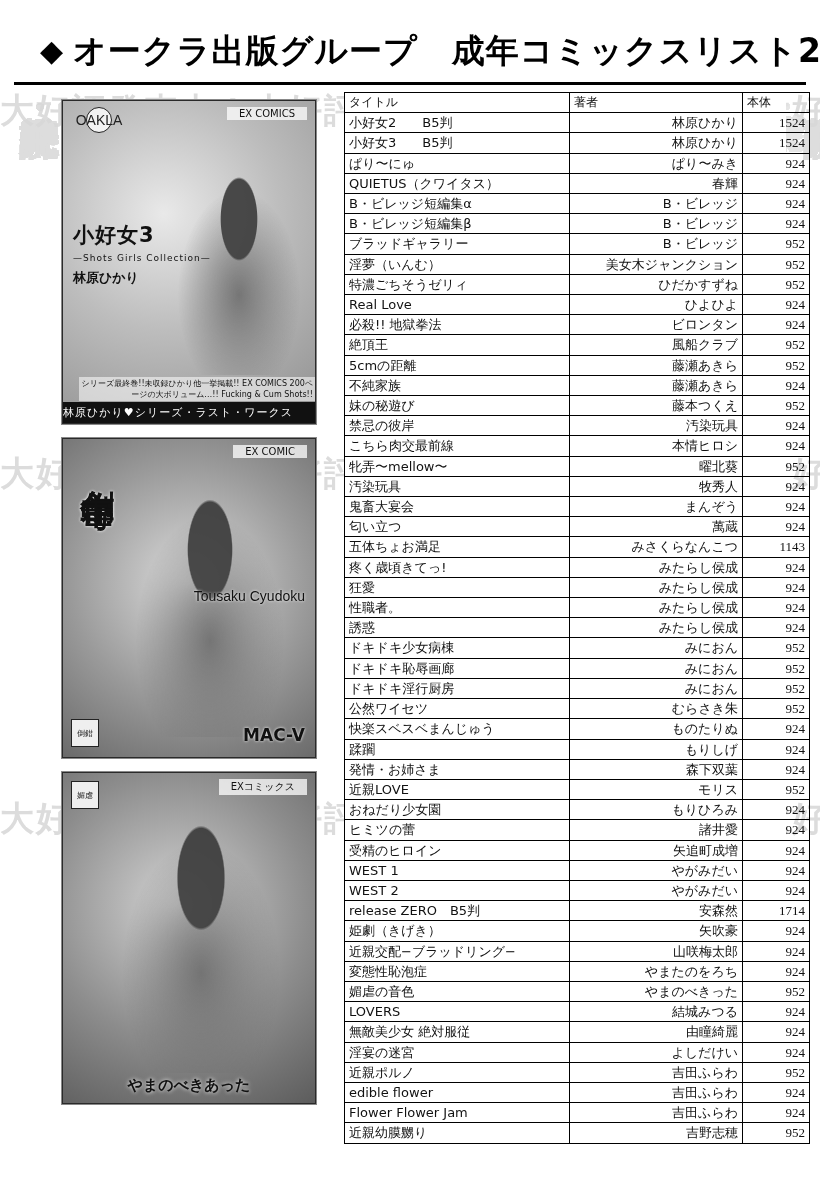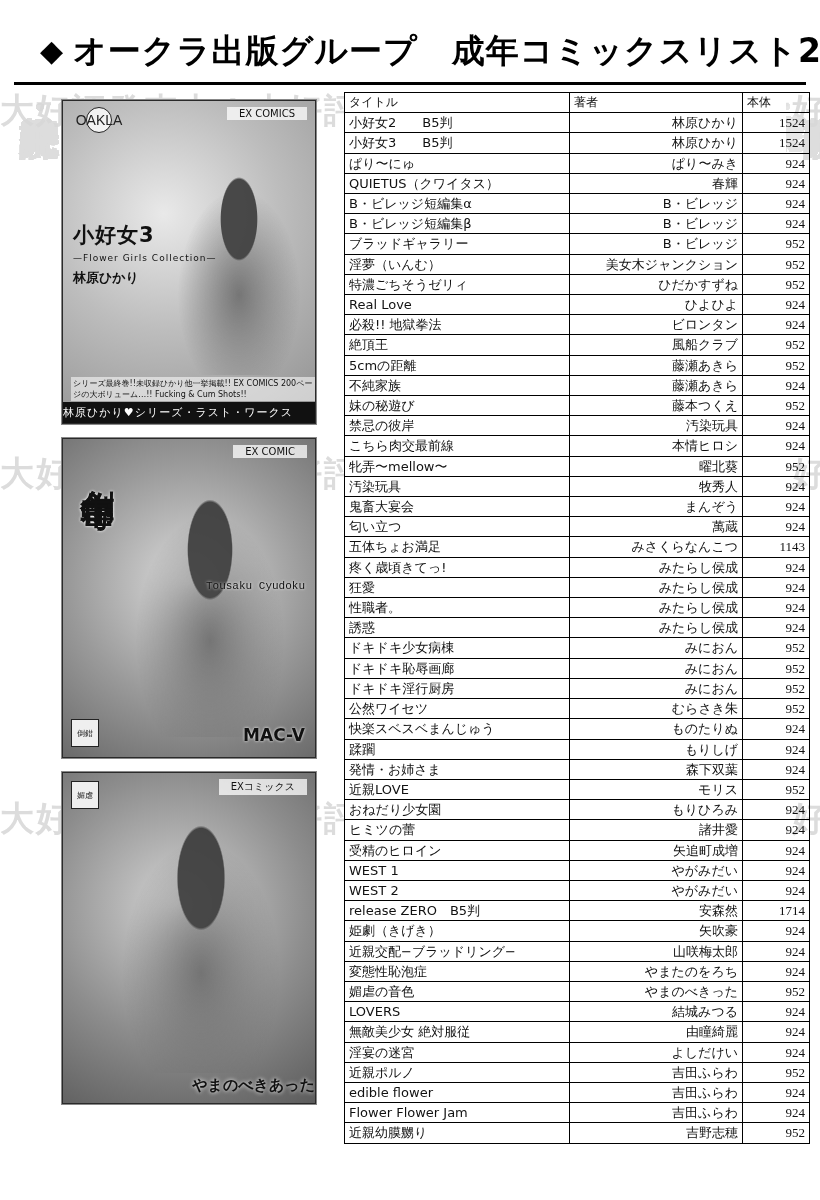--- a/index.html
+++ b/index.html
@@ -163,48 +163,48 @@
     background: #111;
     color: #fff;
     font-family: "DejaVu Sans", sans-serif;
     font-size: 11px;
     text-align: left;
     padding: 3px 0;
     letter-spacing: 1px;
   }
   .cv-band-note {
     position: absolute;
-    left: 8px; right: 0; bottom: 22px;
+    left: 16px; right: 0; bottom: 22px;
     color: #111;
     font-family: "DejaVu Sans", sans-serif;
     font-size: 8px;
-    text-align: left;
+    text-align: right;
     line-height: 11px;
     background: rgba(255,255,255,0.55);
     padding: 1px 2px;
   }
   .cv-vert-title {
     position: absolute;
     left: 12px;
     top: 24px;
     writing-mode: vertical-rl;
     text-orientation: upright;
     font-family: "DejaVu Sans", sans-serif;
     font-weight: bold;
     font-size: 34px;
     color: #111;
     letter-spacing: 2px;
     text-shadow: 0 0 3px #fff;
   }
   .cv-romaji {
     position: absolute;
     right: 10px;
-    top: 140px;
-    font-family: Liberation Mono, monospace;
-    font-size: 11px;
+    top: 150px;
+    font-family: Liberation Sans, sans-serif;
+    font-size: 14px;
     color: #111;
     text-align: right;
     line-height: 14px;
     text-shadow: 0 0 3px #fff;
   }
   .cv-pub {
     position: absolute;
     right: 10px;
     bottom: 12px;
     font-family: "DejaVu Sans", sans-serif;
@@ -221,21 +221,21 @@
     border: 1px solid #222;
     background: #efefef;
     font-size: 8px;
     display: flex; align-items: center; justify-content: center;
     font-family: "DejaVu Sans", sans-serif;
   }
   .cv-author-bottom {
     position: absolute;
     left: 0; right: 0;
     bottom: 8px;
-    text-align: right;
+    text-align: center;
     font-family: "DejaVu Sans", sans-serif;
     font-weight: bold;
     font-size: 15px;
     color: #111;
     text-shadow: 0 0 4px #fff;
   }
 
   
   .table-wrap {
     position: absolute;
@@ -293,21 +293,21 @@
 </div>
 
 <div class="covers">
 
   <div class="cover cover-1">
     <div class="cv-logo">OAKLA</div>
     <div class="cv-label-top">EX COMICS</div>
     <div class="cv-figure"></div>
     <div class="cv-title-block">
       <div class="cv-title">小好女3</div>
-      <div class="cv-sub">—Flower Girls Collection—</div>
+      <div class="cv-sub">—Shots Girls Collection—</div>
       <div class="cv-author">林原ひかり</div>
     </div>
     <div class="cv-band-note">シリーズ最終巻!!未収録ひかり他一挙掲載!! EX COMICS
 200ページの大ボリューム…!! Fucking &amp; Cum Shots!!</div>
     <div class="cv-band">林原ひかり♥シリーズ・ラスト・ワークス</div>
   </div>
 
   <div class="cover cover-2">
     <div class="cv-label-top">EX COMIC</div>
     <div class="cv-figure" style="right:20px;bottom:20px;width:170px;height:240px;"></div>

